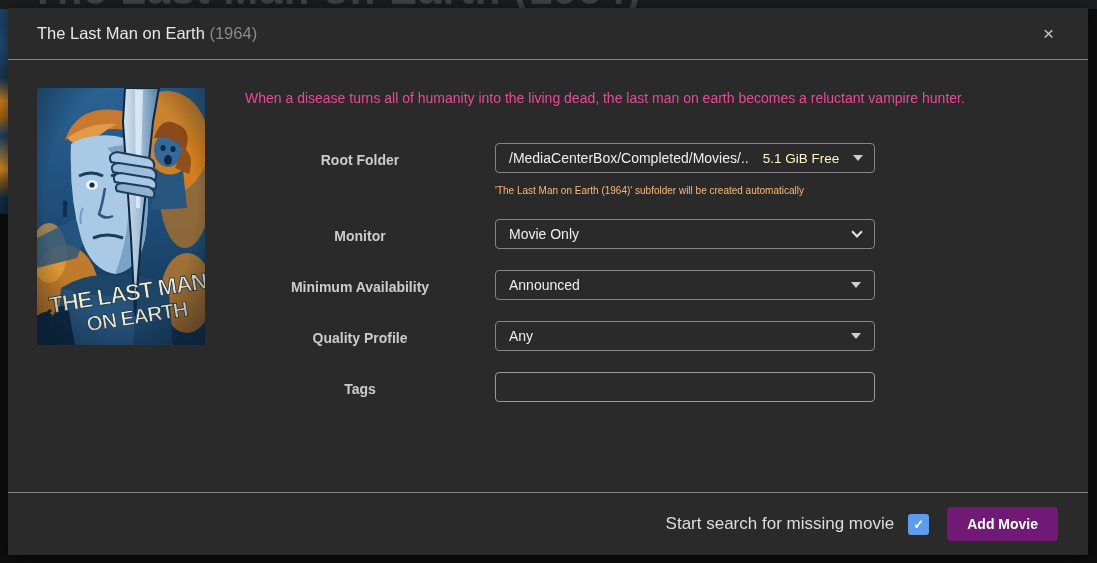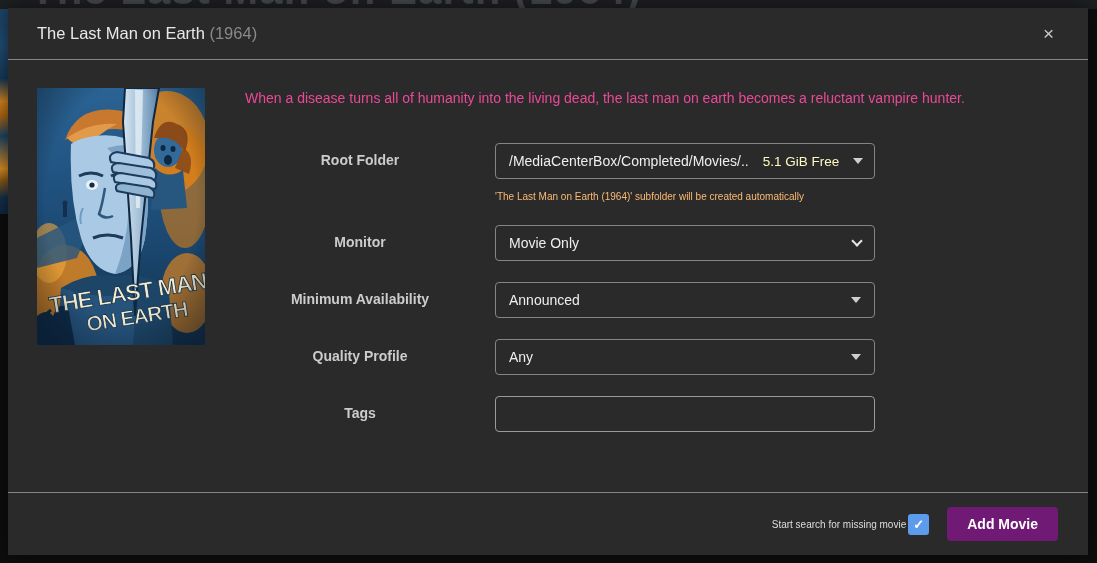--- a/index.html
+++ b/index.html
@@ -66,21 +66,21 @@
 
   .form-row { display: flex; align-items: flex-start; margin-bottom: 21px; }
   .form-label {
     width: 250px; flex: none; text-align: center; padding-right: 20px;
     font-size: 14px; font-weight: bold; color: #cccccc;
     padding-top: 9px;
   }
   .form-control-cell { width: 380px; flex: none; }
 
   .select-box, .text-input {
-    width: 380px; height: 36px;
+    width: 380px; height: 30px;
     background: #2a2a2a;
     border: 1px solid #858585; border-radius: 4px;
     color: #eeeeee; font-size: 14px; font-family: inherit;
     display: flex; align-items: center;
     padding: 0 13px; cursor: pointer;
   }
   .select-box .value { flex: 1; white-space: nowrap; overflow: hidden; }
   .rf-path { flex: none; max-width: 255px; overflow: hidden; white-space: nowrap; }
   .rf-free { flex: none; color: #fef9c3; margin-left: 14px; font-size: 13.5px; }
   .caret-down {
@@ -102,21 +102,21 @@
   .helper-text {
     width: 380px; font-size: 10px; line-height: 20px; color: #fdba74;
   }
 
   .modal-footer {
     flex: none; height: 63px;
     border-top: 1px solid #858585;
     display: flex; align-items: center; justify-content: flex-end;
     padding: 0 30px;
   }
-  .search-label { font-size: 10px; color: #dddddd; margin-right: 2px; }
+  .search-label { font-size: 17px; color: #dddddd; margin-right: 14px; }
   .checkbox {
     width: 21px; height: 21px; border-radius: 3px;
     background: #5d9cec; color: #ffffff;
     display: flex; align-items: center; justify-content: center;
     font-size: 13px; font-weight: bold; cursor: pointer;
     margin-right: 18px; user-select: none;
   }
   .add-movie-btn {
     background: #701a75; color: #ffffff;
     border: none; border-radius: 4px;

